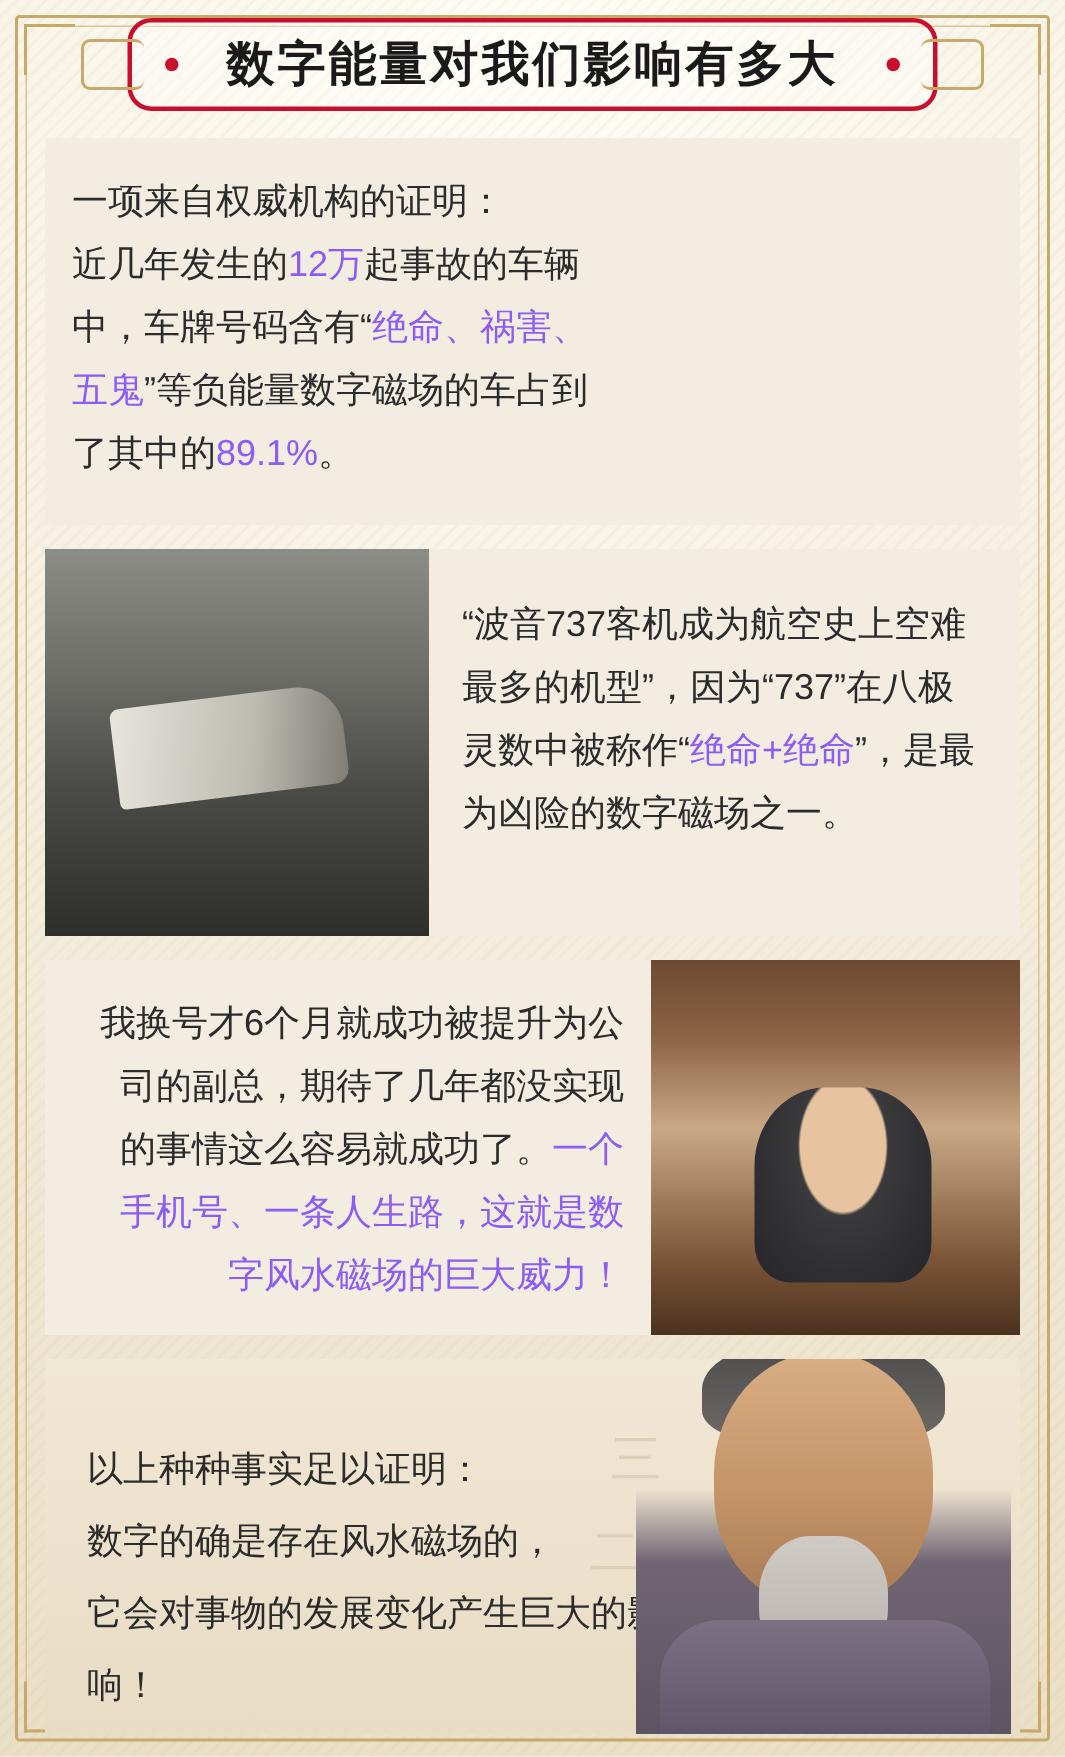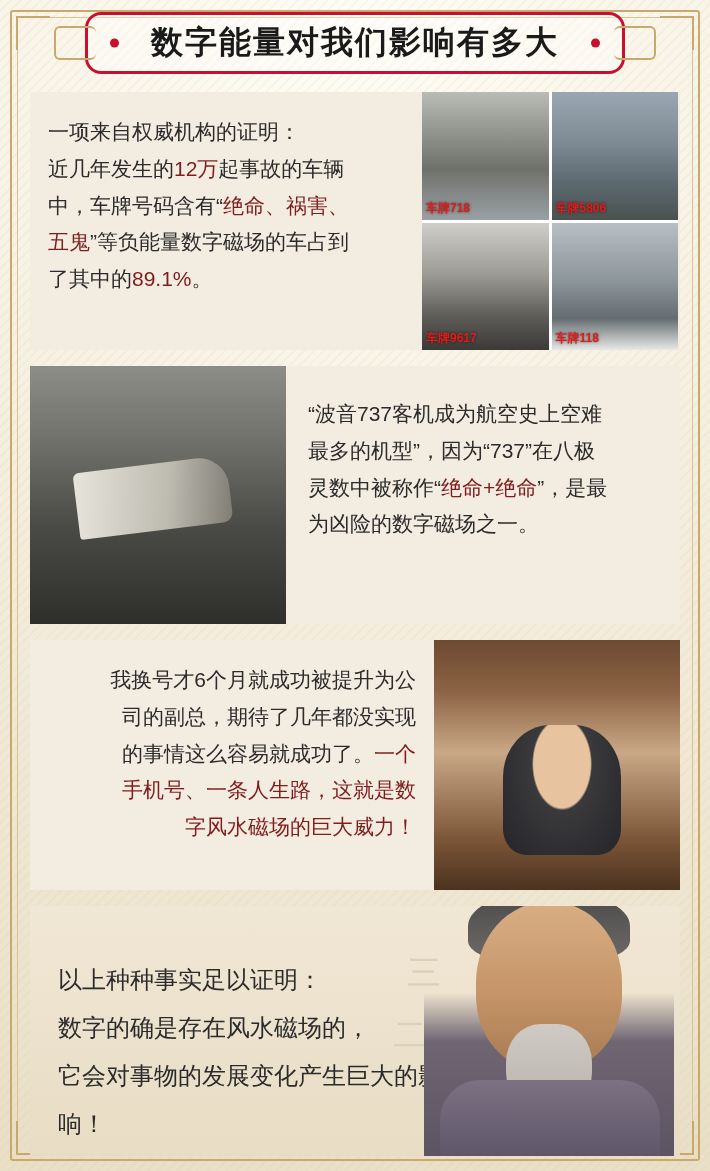--- a/index.html
+++ b/index.html
@@ -96,26 +96,26 @@
   
   .card {
     position: relative;
     margin-bottom: 16px;
     background: #f3ece0;
     display: flex;
     overflow: hidden;
   }
   .card-text {
     padding: 22px 18px;
-    font-size: 21px;
+    font-size: 24px;
     line-height: 1.75;
     color: #2b2b2b;
     flex: 1;
   }
-  .card-text .hl { color: #7f1d1d; }
+  .card-text .hl { color: #8b5cf6; }
   .card-text p { margin: 0; }
 
   
   #section-accidents { height: 258px; }
   #section-accidents .card-text { width: 392px; flex: none; padding-right: 10px; }
   .photo-grid {
     width: 256px;
     display: grid;
     grid-template-columns: 1fr 1fr;
     grid-template-rows: 1fr 1fr;
@@ -273,34 +273,20 @@
   </div>
 
   <div class="card" id="section-accidents">
     <div class="card-text">
       <p>一项来自权威机构的证明：</p>
       <p><span>近几年发生的</span><span class="hl">12万</span><span>起事故的车辆</span></p>
       <p><span>中，车牌号码含有“</span><span class="hl">绝命、祸害、</span></p>
       <p><span class="hl">五鬼</span><span>”等负能量数字磁场的车占到</span></p>
       <p><span>了其中的</span><span class="hl">89.1%</span><span>。</span></p>
     </div>
-    <div class="photo-grid">
-      <div class="photo ph-1">
-        <span class="plate-label">车牌718</span>
-      </div>
-      <div class="photo ph-2">
-        <span class="plate-label">车牌5806</span>
-      </div>
-      <div class="photo ph-3">
-        <span class="plate-label">车牌9617</span>
-      </div>
-      <div class="photo ph-4">
-        <span class="plate-label">车牌118</span>
-      </div>
-    </div>
   </div>
 
   <div class="card" id="section-boeing">
     <div class="crash-photo"></div>
     <div class="card-text">
       <p>“波音737客机成为航空史上空难</p>
       <p>最多的机型”，因为“737”在八极</p>
       <p><span>灵数中被称作“</span><span class="hl">绝命+绝命</span><span>”，是最</span></p>
       <p>为凶险的数字磁场之一。</p>
     </div>

